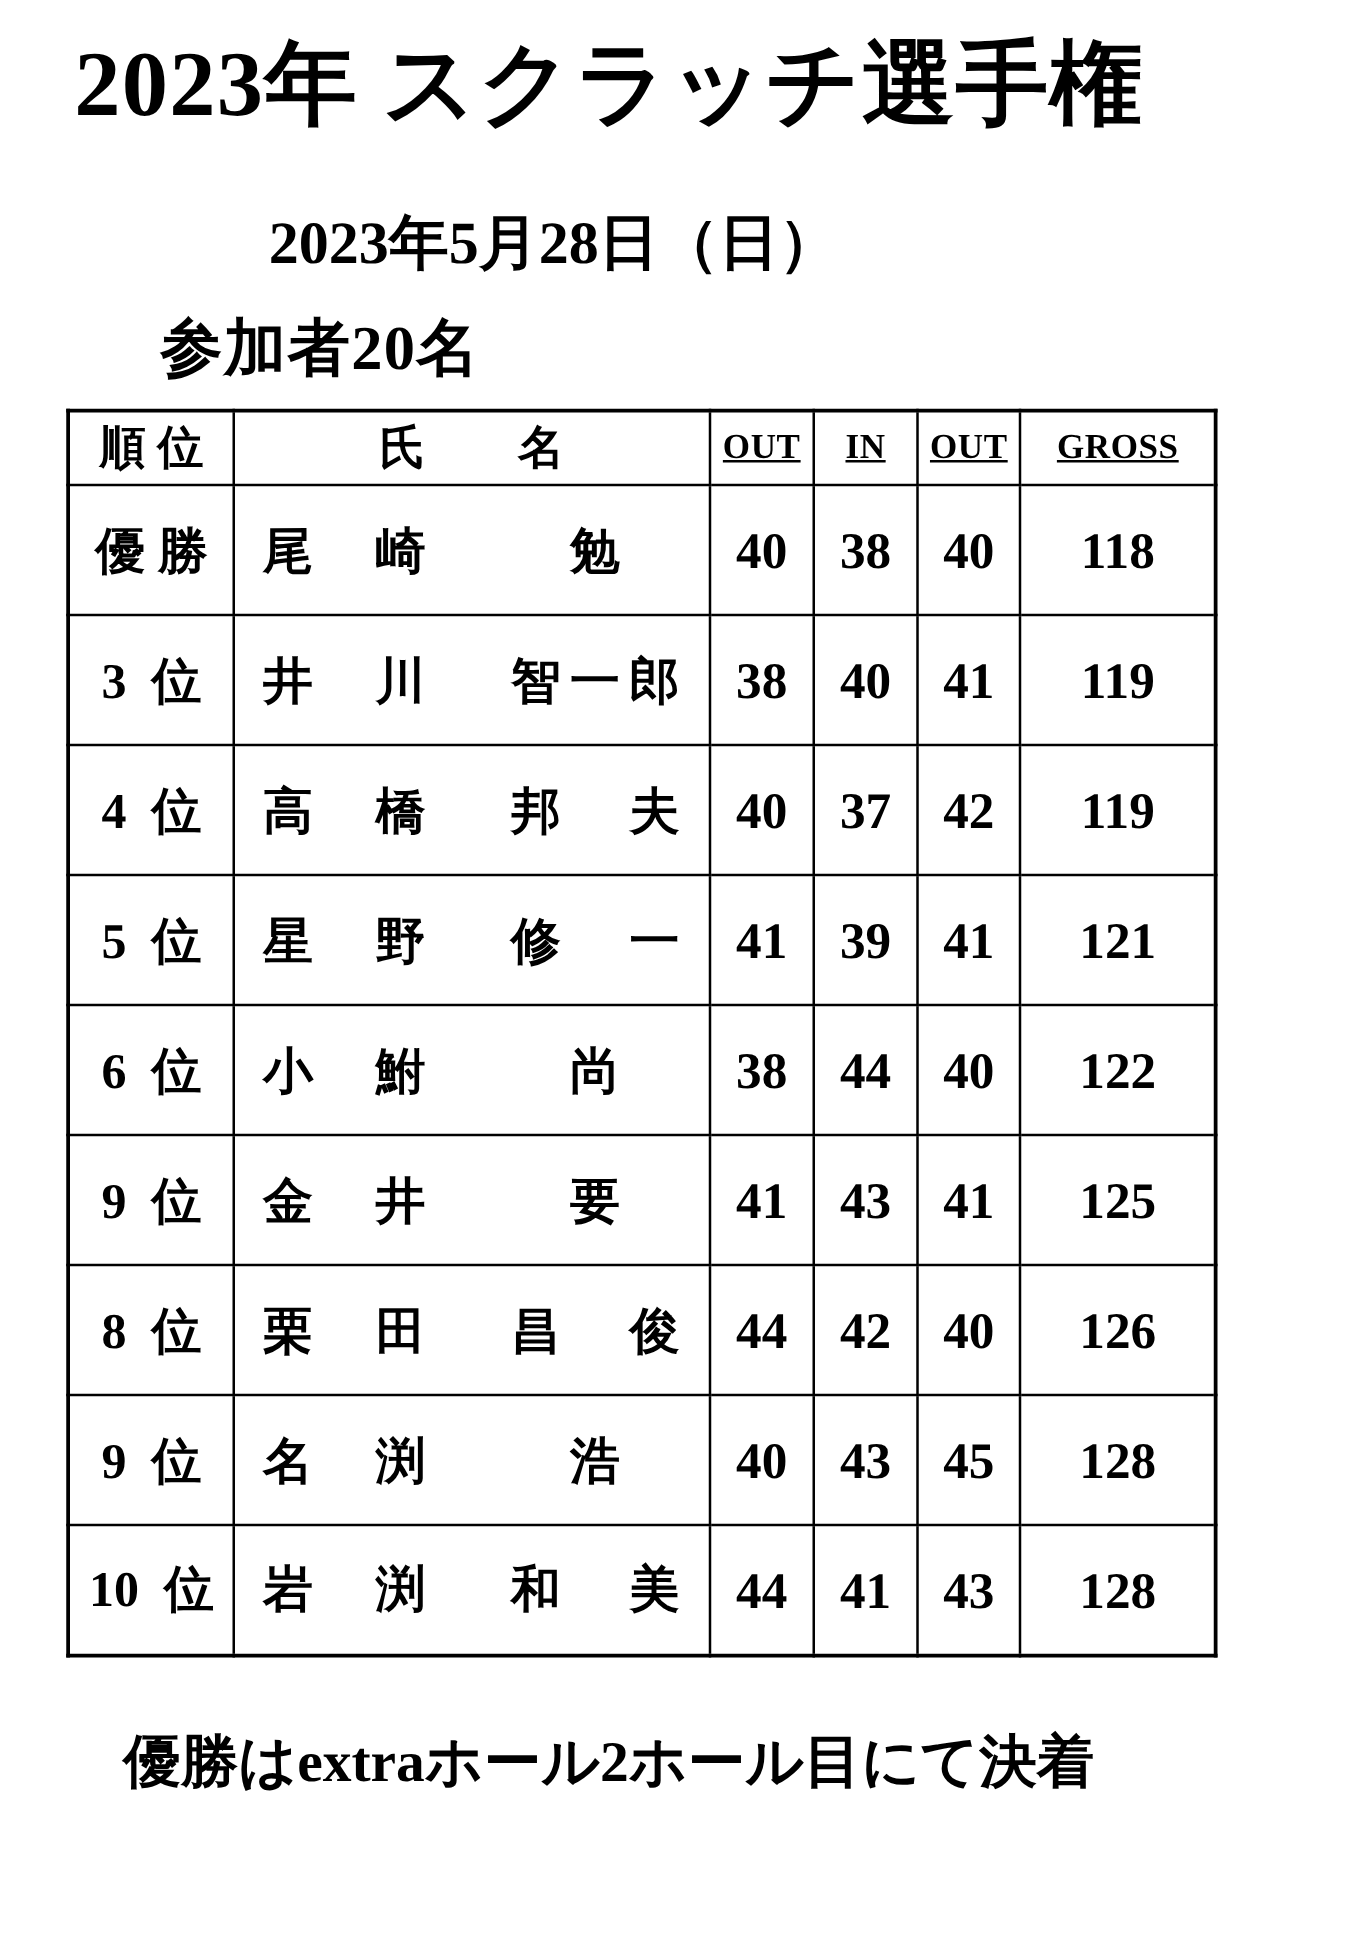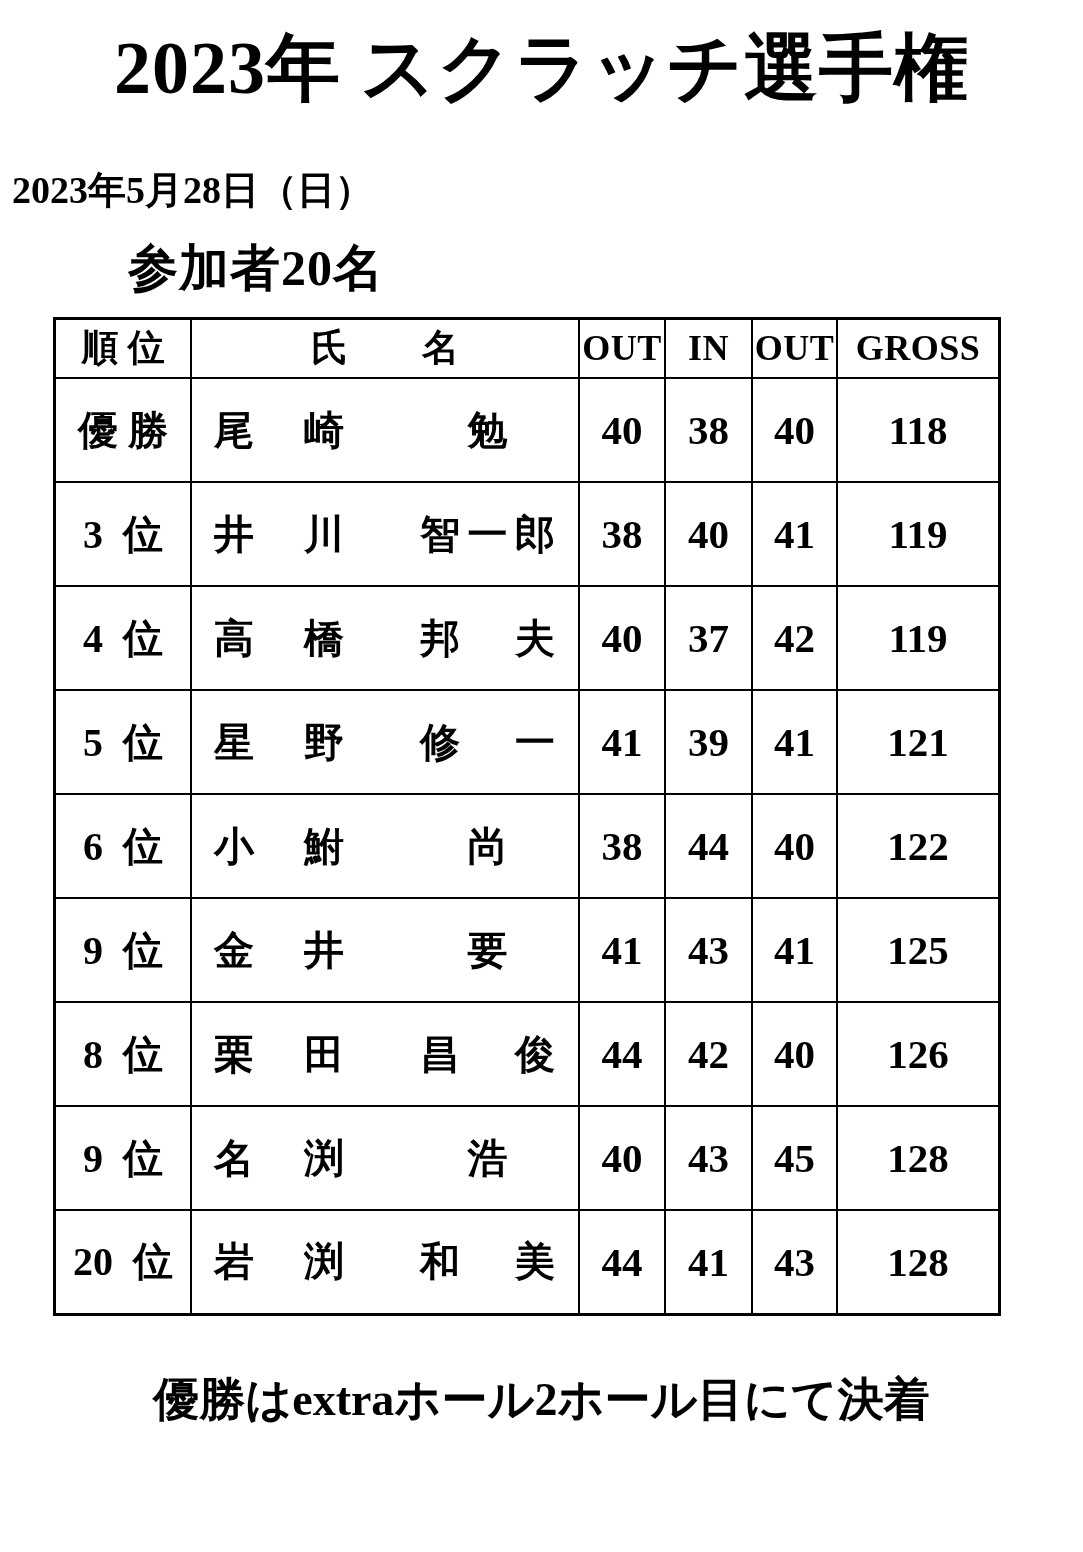--- a/index.html
+++ b/index.html
@@ -9,40 +9,40 @@
   }
   body {
     width: 1083px;
     height: 1552px;
     overflow: hidden;
     color: #000000;
     font-family: "Liberation Serif", "DejaVu Serif", serif;
     font-weight: bold;
   }
   .page {
-    width: 1083px;
+    width: 974px;
     height: 1552px;
     box-sizing: border-box;
     background: #ffffff;
   }
   .title {
     margin: 0;
     padding-top: 22px;
     font-size: 74px;
     line-height: 1.25;
     text-align: center;
     letter-spacing: 1px;
     white-space: pre;
   }
   .date-line {
     margin-top: 56px;
     padding-right: 100px;
-    font-size: 38px;
+    font-size: 48px;
     line-height: 1;
-    text-align: left;
+    text-align: center;
     white-space: pre;
     padding-left: 12px;
   }
   .participants-line {
     margin-top: 34px;
     padding-left: 128px;
     font-size: 50px;
     line-height: 1;
     letter-spacing: 1px;
   }
@@ -64,21 +64,21 @@
   thead tr { height: 60px; }
   tbody tr { height: 104px; }
   .col-rank  { width: 134px; }
   .col-name  { width: 386px; }
   .col-out1  { width: 84px; }
   .col-in    { width: 85px; margin-top: 24px; }
   .col-out2  { width: 83px; }
   .col-gross { width: 160px; }
   th.cjk-head { font-size: 37px; white-space: pre; }
   th.col-name { padding-left: 24px; }
-  th.lat-head { font-size: 36px; letter-spacing: 0.5px; }
+  th.lat-head { font-size: 28px; letter-spacing: 0.5px; text-decoration: underline; }
   td.rank-cell {
     font-size: 40px;
     white-space: pre;
   }
   td.name-cell { font-size: 40px; }
   .name-wrap {
     display: flex;
     align-items: center;
     box-sizing: border-box;
     width: 100%;
@@ -266,21 +266,21 @@
                 <span>浩</span>
               </span>
             </div>
           </td>
           <td class="num-cell">40</td>
           <td class="num-cell">43</td>
           <td class="num-cell">45</td>
           <td class="num-cell">128</td>
         </tr>
         <tr>
-          <td class="rank-cell">20  位</td>
+          <td class="rank-cell">10  位</td>
           <td class="name-cell">
             <div class="name-wrap">
               <span class="dist sei">
                 <span>岩</span>
                 <span>渕</span>
               </span>
               <span class="dist mei">
                 <span>和</span>
                 <span>美</span>
               </span>

